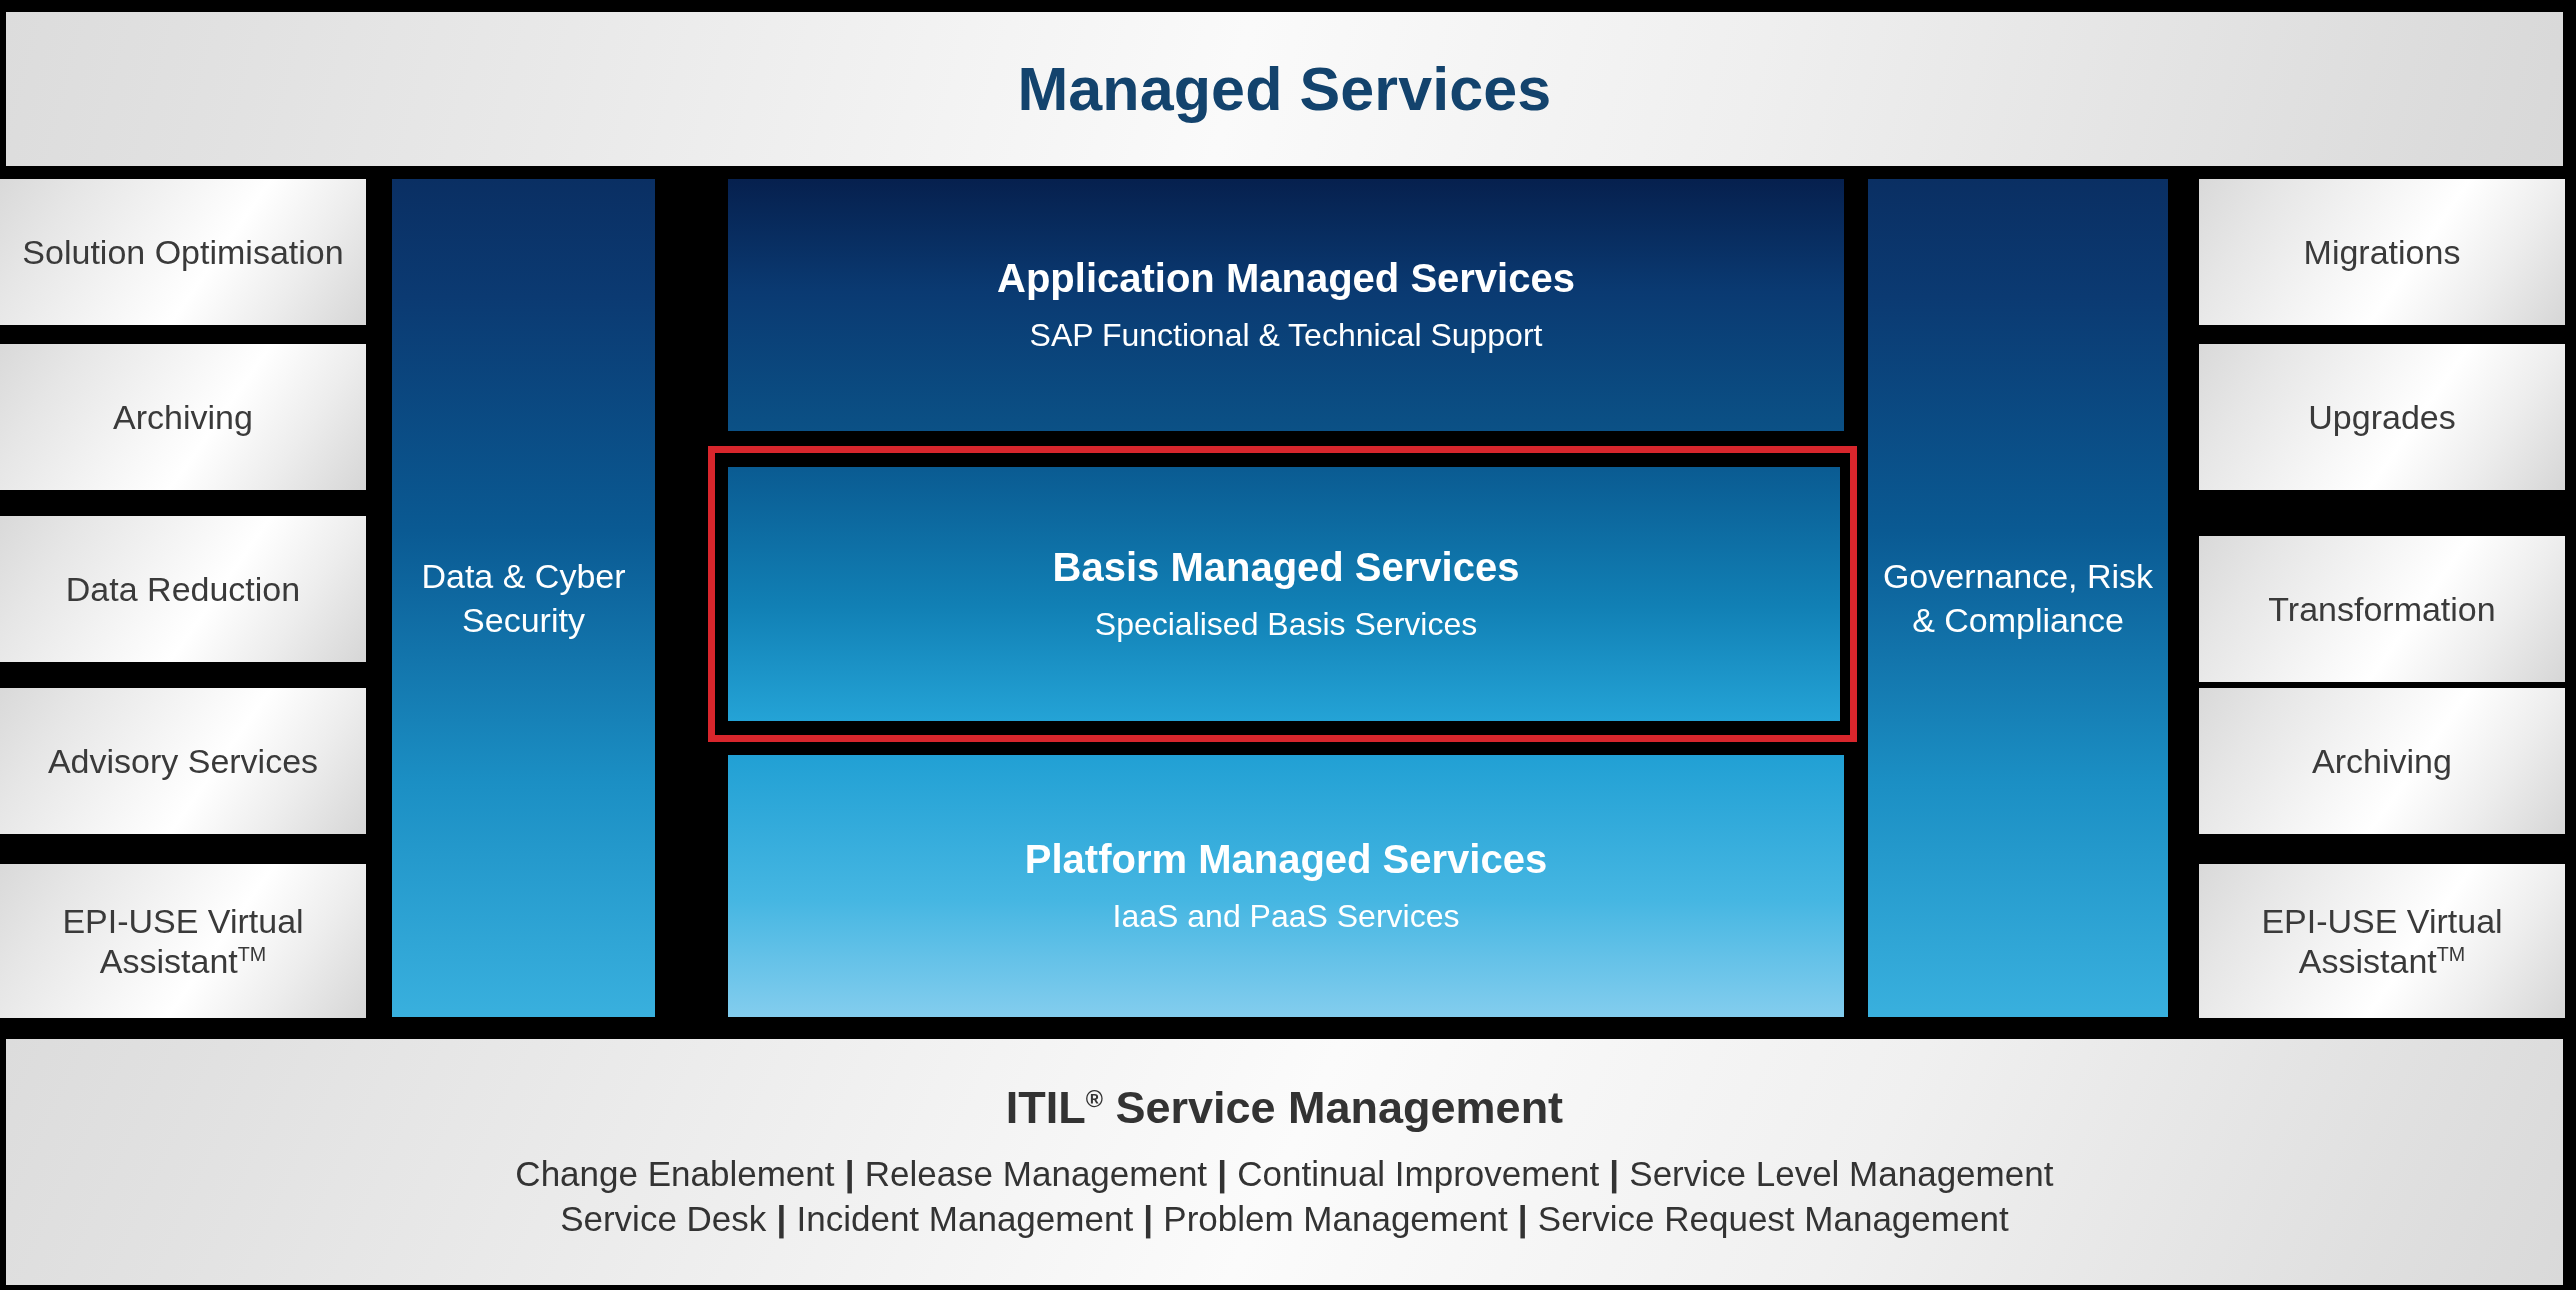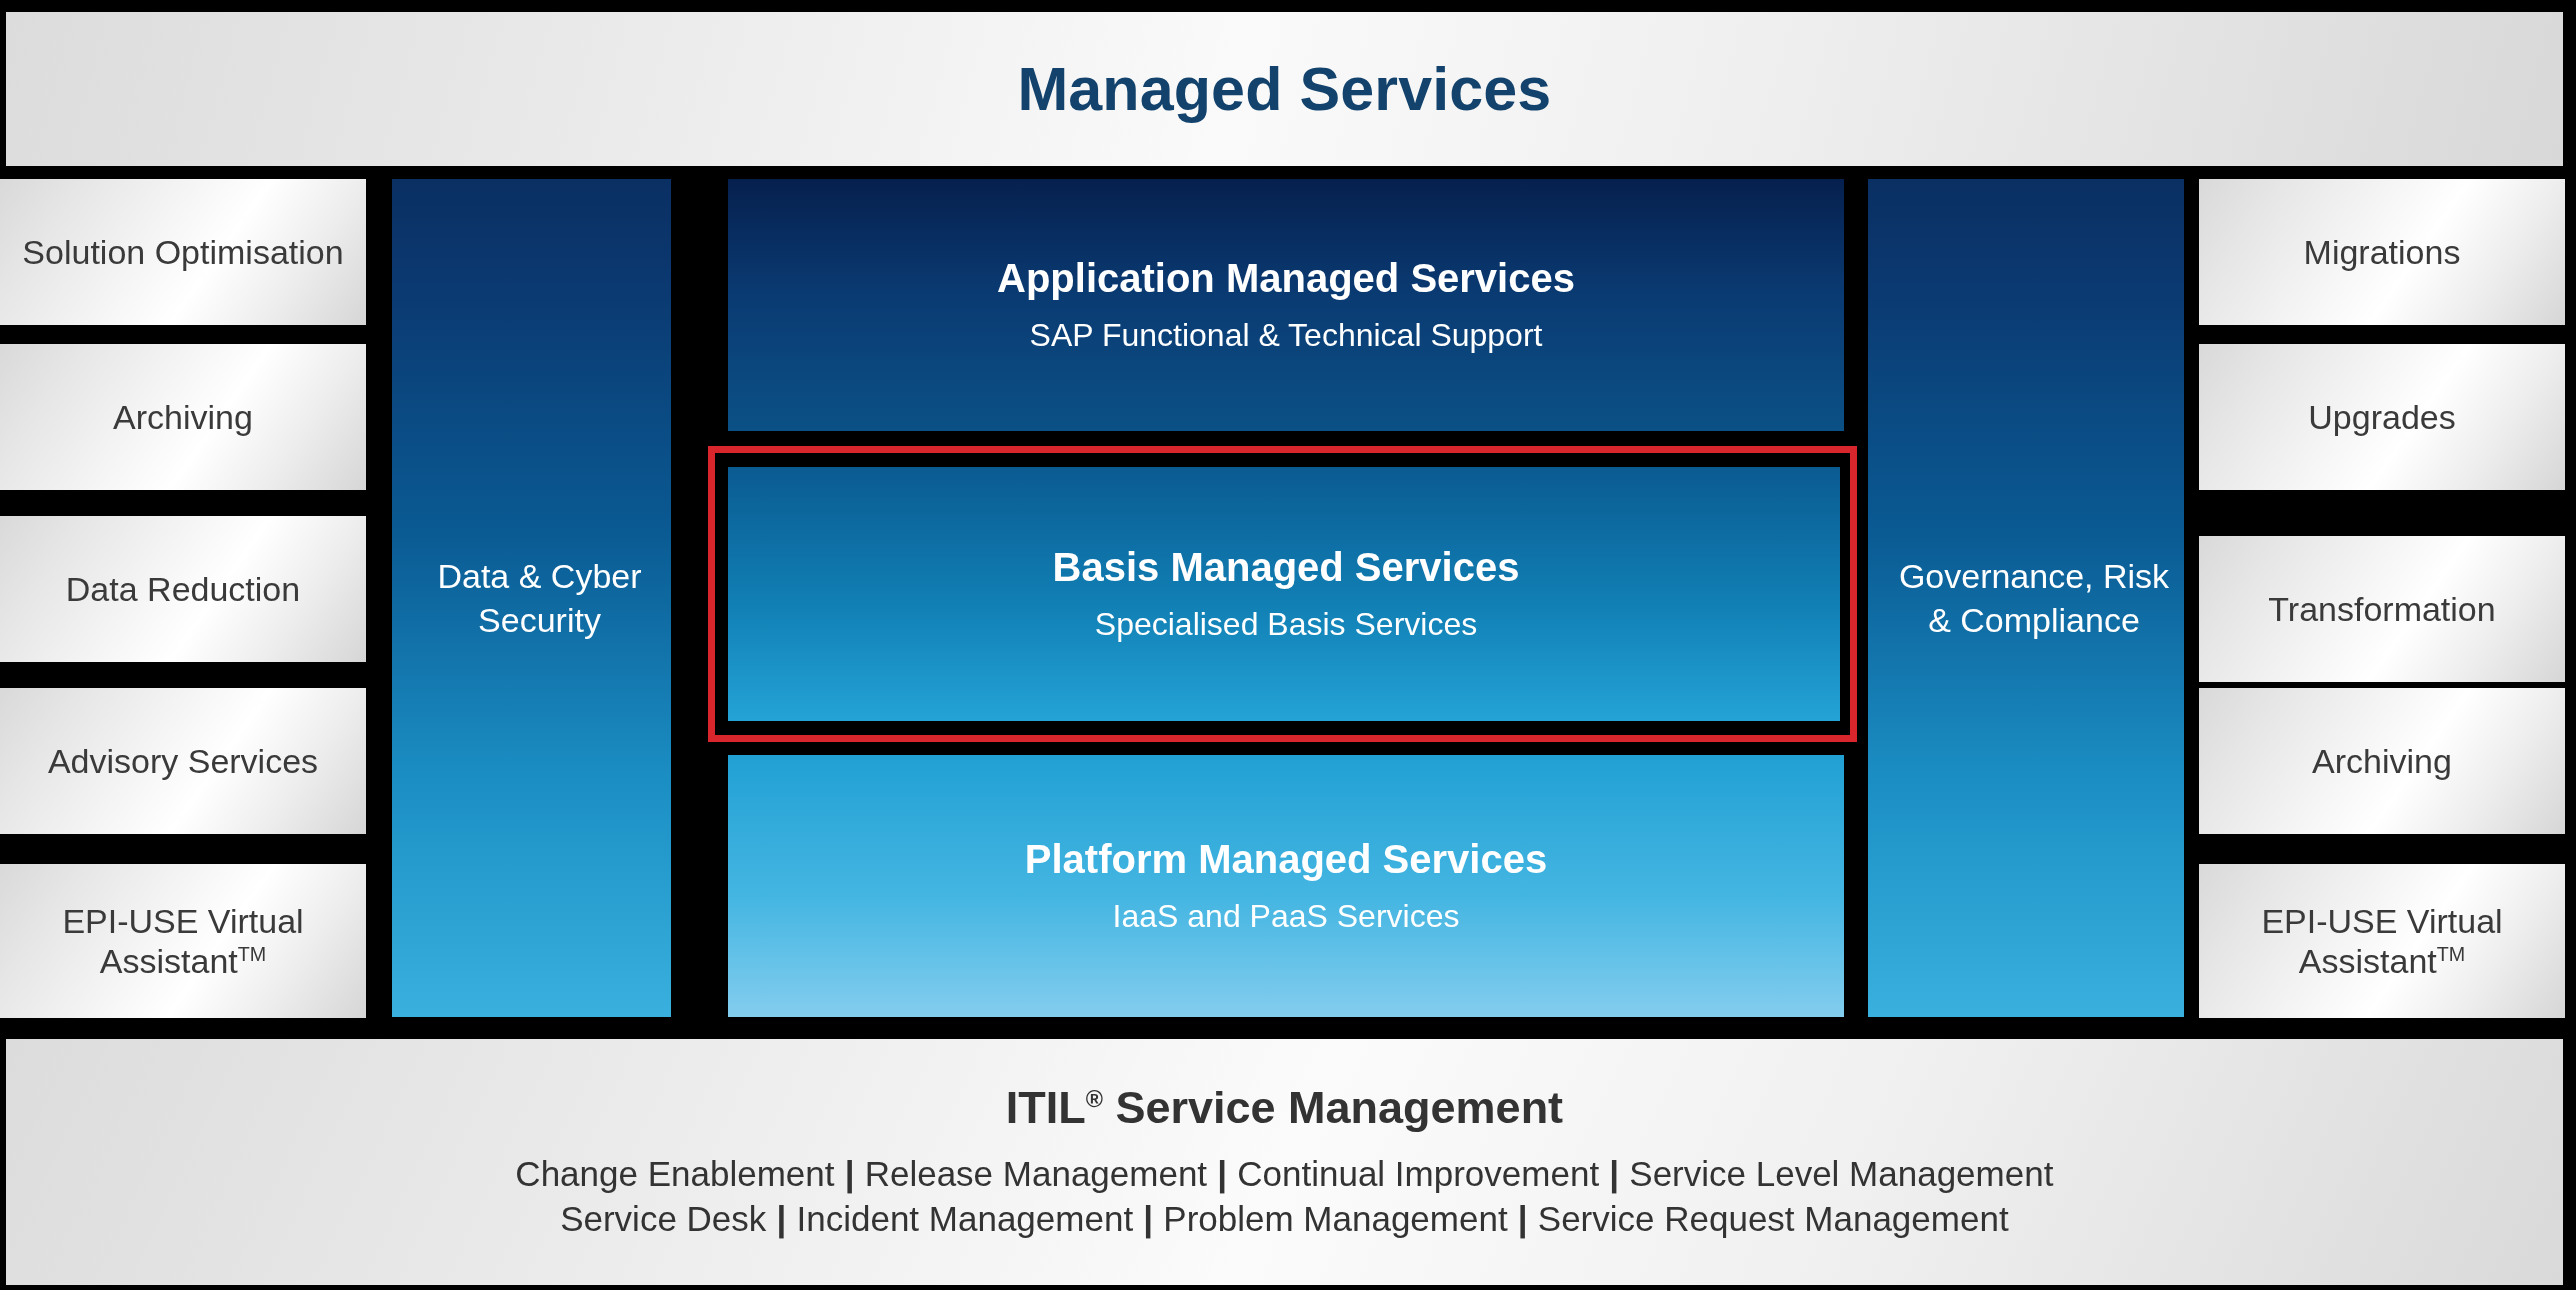--- a/index.html
+++ b/index.html
@@ -26,21 +26,20 @@
     color:#3a3a3a;font-size:34px;line-height:1.18;
     padding:0 0;box-sizing:border-box;
   }
 
   
   .pillar{
     position:absolute;
     display:flex;align-items:center;justify-content:center;text-align:center;
     color:#fff;font-size:34px;line-height:1.3;
     background:linear-gradient(180deg,#0a2f63 0%,#0b3a72 14%,#0a5a93 42%,#1b8fc4 72%,#39b0de 100%);
-    padding-left:16px;
   }
 
   
   .mid{
     position:absolute;
     display:flex;flex-direction:column;align-items:center;justify-content:center;
     text-align:center;color:#fff;
   }
   .mid .t1{font-size:40px;font-weight:bold;margin-bottom:16px;}
   .mid .t2{font-size:32px;}

